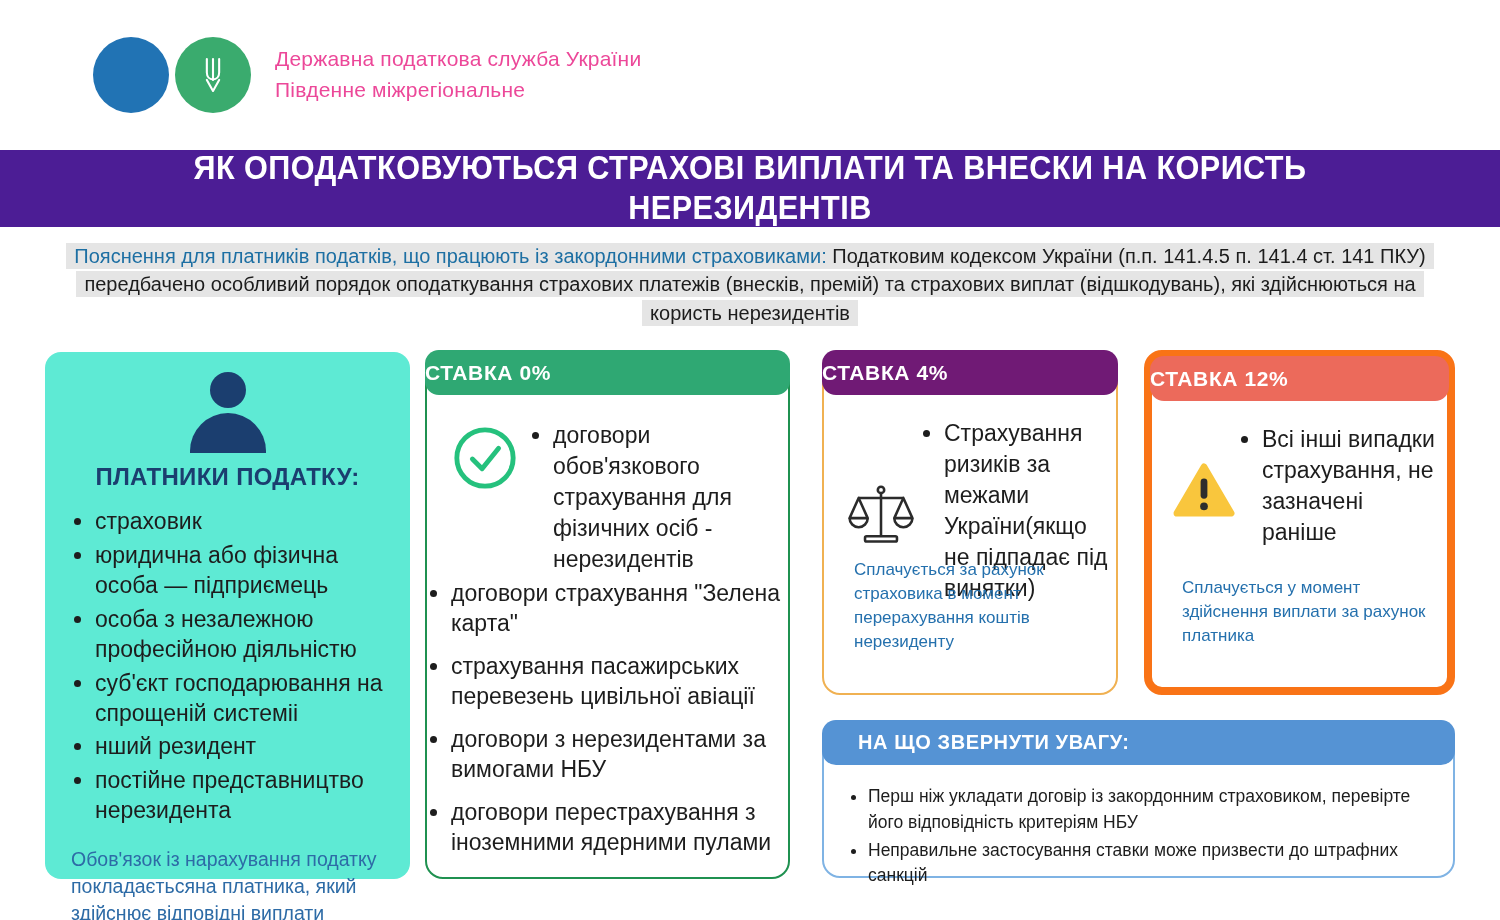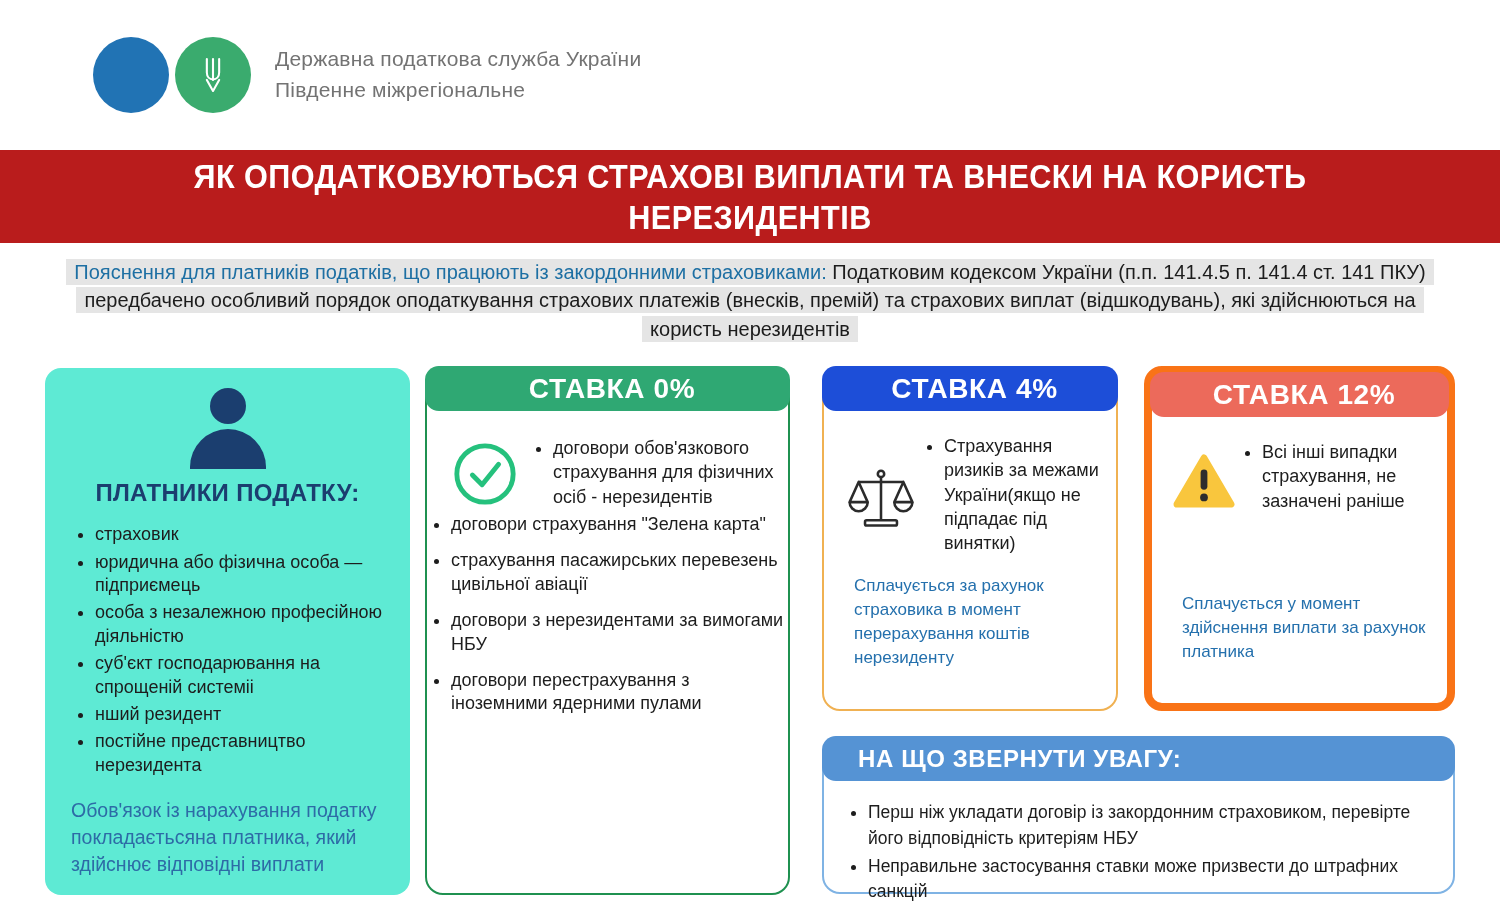--- a/index.html
+++ b/index.html
@@ -20,27 +20,27 @@
     padding-left:93px;
   }
   .logo { display:flex; align-items:center; }
   .circle { width:76px; height:76px; border-radius:50%; }
   .circle.blue  { background:#2173b4; }
   .circle.green { background:#3aab6e; margin-left:6px;
                   display:flex; align-items:center; justify-content:center; }
   .org {
     margin-left:24px;
     font-size:21px; line-height:1.47;
-    color:#737373; letter-spacing:0.2px;
+    color:#ec4899; letter-spacing:0.2px;
   }
 
   
   .banner {
-    background:#b91c1c; height:93px;
-    display:flex; align-items:center; justify-content:center;
+    background:#4c1d95; height:77px;
+    display:flex; align-items:flex-end; justify-content:center;
   }
   .banner h1 {
     margin:0; width:1290px;
     color:#ffffff; font-size:34px; font-weight:bold;
     text-align:center; line-height:1.18; letter-spacing:0.5px;
     transform:scaleX(0.90); transform-origin:center;
   }
 
   
   .intro {
@@ -54,71 +54,71 @@
   }
   .intro .lead { color:#1d6fa3; }
 
   
   .cards { position:relative; margin-top:23px; height:532px; }
   .card { position:absolute; border-radius:18px; }
   .card.bordered { background:#fff; }
   .card-header {
     position:absolute; top:-2px; left:-2px; right:-2px; height:45px;
     border-radius:14px;
-    display:flex; align-items:center; justify-content:center;
-    color:#fff; font-size:28px; font-weight:bold; letter-spacing:0.6px;padding-left:9px;
+    display:flex; align-items:center; justify-content:flex-start;
+    color:#fff; font-size:21px; font-weight:bold; letter-spacing:0.6px;
   }
 
   
   .card.gray {
     left:45px; top:2px; width:365px; height:527px;
     background:#5eead4; border-radius:16px;
     padding:18px 26px 0 26px;
   }
   .person-icon { margin:2px auto 10px; width:80px; }
   .person-head { width:36px; height:36px; border-radius:50%; background:#1b3e6f; margin:0 auto 5px; }
   .person-body { width:76px; height:40px; border-radius:38px 38px 0 0; background:#1b3e6f; margin:0 auto; }
   .payers-title {
     margin:4px 0 16px; text-align:center;
     font-size:24px; font-weight:bold; color:#1b3e6f; letter-spacing:0.3px;
   }
   ul.blist { margin:0; padding-left:24px; }
-  ul.blist li { font-size:18px; line-height:1.3; margin-bottom:4px; color:#1d1d1d; }
+  ul.blist li { font-size:23px; line-height:1.3; margin-bottom:4px; color:#1d1d1d; }
   .payers-note {
     margin-top:20px; font-size:19.5px; line-height:1.38; color:#2d6ba6;
   }
 
   
   .card.rate0 { left:425px; top:0; width:365px; height:529px; border:2px solid #1f9150; }
   .card.rate0 .card-header { background:#2fa873; }
   .featured-row { display:flex; align-items:flex-start; margin:68px 14px 0 24px; }
   .featured-row .icon-box { flex:0 0 aupx; margin-top:4px; }
   .featured-row ul.blist { margin-left:12px; padding-left:22px; }
   .featured-row ul.blist li { line-height:1.35; }
   .rate0-rest { margin:14px 14px 0 26px; }
   .rate0-rest li { margin-bottom:13px !important; }
 
   
   .card.rate4  { left:822px;  top:0; width:296px; height:345px; border:2px solid #f0b152; }
-  .card.rate4  .card-header { background:#1d4ed8; }
+  .card.rate4  .card-header { background:#701a75; }
   .card.rate12 { left:1144px; top:0; width:311px; height:345px; border:8px solid #f97316; }
   .card.rate12 .card-header { background:#ec6a5b; }
   .side-row { display:flex; align-items:center; margin:66px 8px 0 20px; }
   .side-row .icon-box { flex:0 0 auto; margin-top:6px; }
   .side-row ul.blist { margin-left:4px; padding-left:22px; }
   .side-row ul.blist li { line-height:1.35; }
   .rate-note {
     position:absolute; left:30px; right:16px; bottom:22px;
     font-size:17px; line-height:1.42; color:#2470ad;
   }
 
   
   .card.attention { left:822px; top:370px; width:633px; height:158px; border:2px solid #7fb3e4; }
   .card.attention .card-header {
-    background:#5593d4; justify-content:flex-start; padding-left:36px; font-size:24px;
+    background:#5593d4; justify-content:flex-start; padding-left:36px; font-size:20px;
   }
   .attention-list { margin:62px 20px 0 20px !important; }
   .attention-list li { font-size:17.5px !important; line-height:1.45 !important; margin-bottom:3px !important; }
 
   svg { display:block; }
 </style>
 </head>
 <body>
 
 <div class="page">

